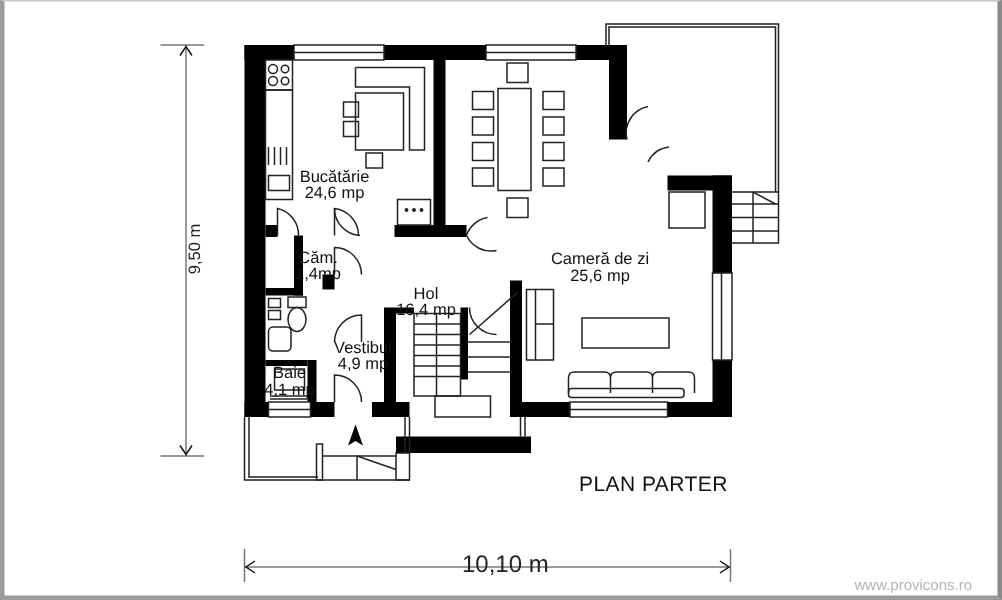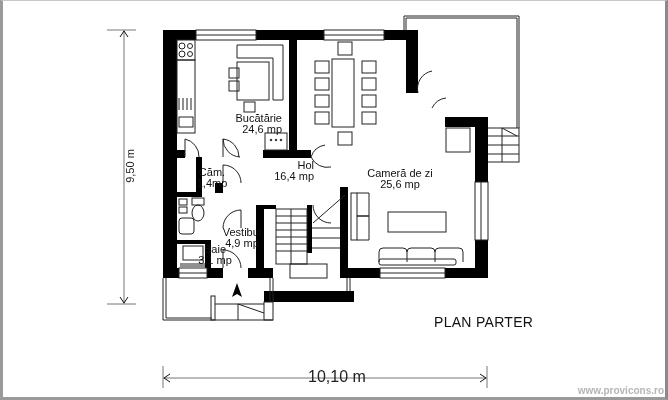--- a/index.html
+++ b/index.html
@@ -2,24 +2,24 @@
 <html><head>
   <meta charset="utf-8">
   <style>
     html, body { margin: 0; padding: 0; background: #ffffff; }
     body { width: 668px; height: 400px; overflow: hidden; position: relative; font-family: "Liberation Sans", sans-serif; }
     .frame { position: absolute; left: 0; top: 0; width: 668px; height: 400px; box-sizing: border-box;
              border-top: 1px solid #c8c8c8; border-left: 3px solid #9a9a9a; border-right: 3px solid #8a8a8a; border-bottom: 3px solid #9a9a9a; background: #fff; }
     svg { position: absolute; left: 0; top: 0; }
     .lbl { position: absolute; color: #111; font-size: 11px; line-height: 11px; text-align: center; white-space: nowrap; }
     .lbl span { display: block; }
-    .title { position: absolute; left: 386px; top: 314px; font-size: 14px; color: #111; letter-spacing: 0.3px; margin-left: 48px; }
+    .title { position: absolute; left: 386px; top: 314px; font-size: 14px; color: #111; letter-spacing: 0.3px; }
     .dim-h { position: absolute; left: 308px; top: 368px; font-size: 16px; color: #222; }
     .dim-v { position: absolute; left: 100px; top: 160px; font-size: 11px; color: #222; transform: rotate(-90deg); transform-origin: center; width: 60px; text-align: center; }
-    .wm { position: absolute; right: 4px; bottom: 4px; font-size: 10px; color: #b5b5b5; font-weight: bold; }
+    .wm { position: absolute; right: 20px; bottom: 4px; font-size: 10px; color: #b5b5b5; }
   </style>
 </head>
 <body>
 
 <div class="frame"></div>
 
 <svg width="668" height="400" viewBox="0 0 668 400">
 
   <g stroke="#777" stroke-width="1" fill="none">
     <line x1="107" y1="30" x2="136" y2="30"></line>
@@ -201,41 +201,41 @@
     <polyline points="166,278 166,318 212,318"></polyline>
     <rect x="211" y="296" width="4" height="24"></rect>
     <line x1="215" y1="304" x2="264" y2="304"></line>
     <line x1="238" y1="304" x2="238" y2="320"></line>
     <line x1="238" y1="304" x2="264" y2="313"></line>
     <rect x="264" y="302" width="9" height="18"></rect>
   </g>
   <polygon points="237,283 232,297 237,294 242,297" fill="#000"></polygon>
 </svg>
 
-<div class="lbl" style="left:212px; top:113px; width:70px;text-align:right;">
+<div class="lbl" style="left:188px; top:113px; width:70px;">
   <span>Bucătărie</span>
   <span>24,6 mp</span>
 </div>
 <div class="lbl" style="left:355px; top:168px; width:90px;">
   <span>Cameră de zi</span>
   <span>25,6 mp</span>
 </div>
-<div class="lbl" style="left:254px; top:160px; width:60px;text-align:right;">
+<div class="lbl" style="left:254px; top:191px; width:60px;">
   <span>Hol</span>
   <span>16,4 mp</span>
 </div>
 <div class="lbl" style="left:176px; top:167px; width:40px;margin-left:16px;">
   <span>Căm.</span>
   <span>1,4mp</span>
 </div>
 <div class="lbl" style="left:214px; top:227px; width:56px;">
   <span>Vestibul</span>
   <span>4,9 mp</span>
 </div>
-<div class="lbl" style="left:192px; top:244px; width:46px;">
+<div class="lbl" style="left:170px; top:244px; width:46px;">
   <span>Baie</span>
-  <span>3,1 mp</span>
+  <span>4,1 mp</span>
 </div>
 
 <div class="title">PLAN PARTER</div>
 <div class="dim-h">10,10 m</div>
 <div class="dim-v">9,50 m</div>
 <div class="wm">www.provicons.ro</div>
 
 </body></html>

